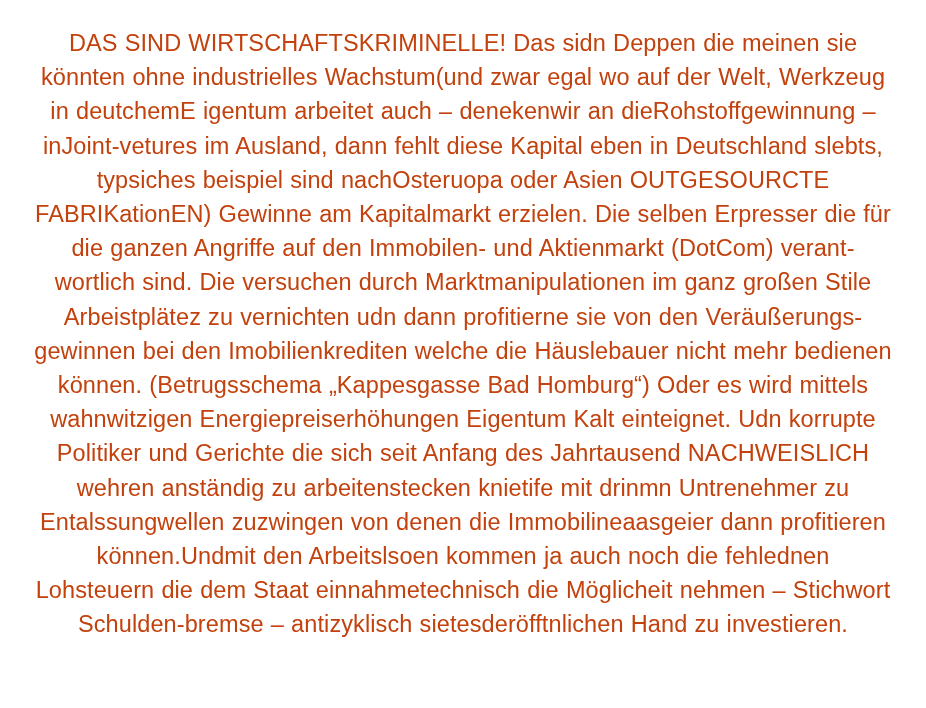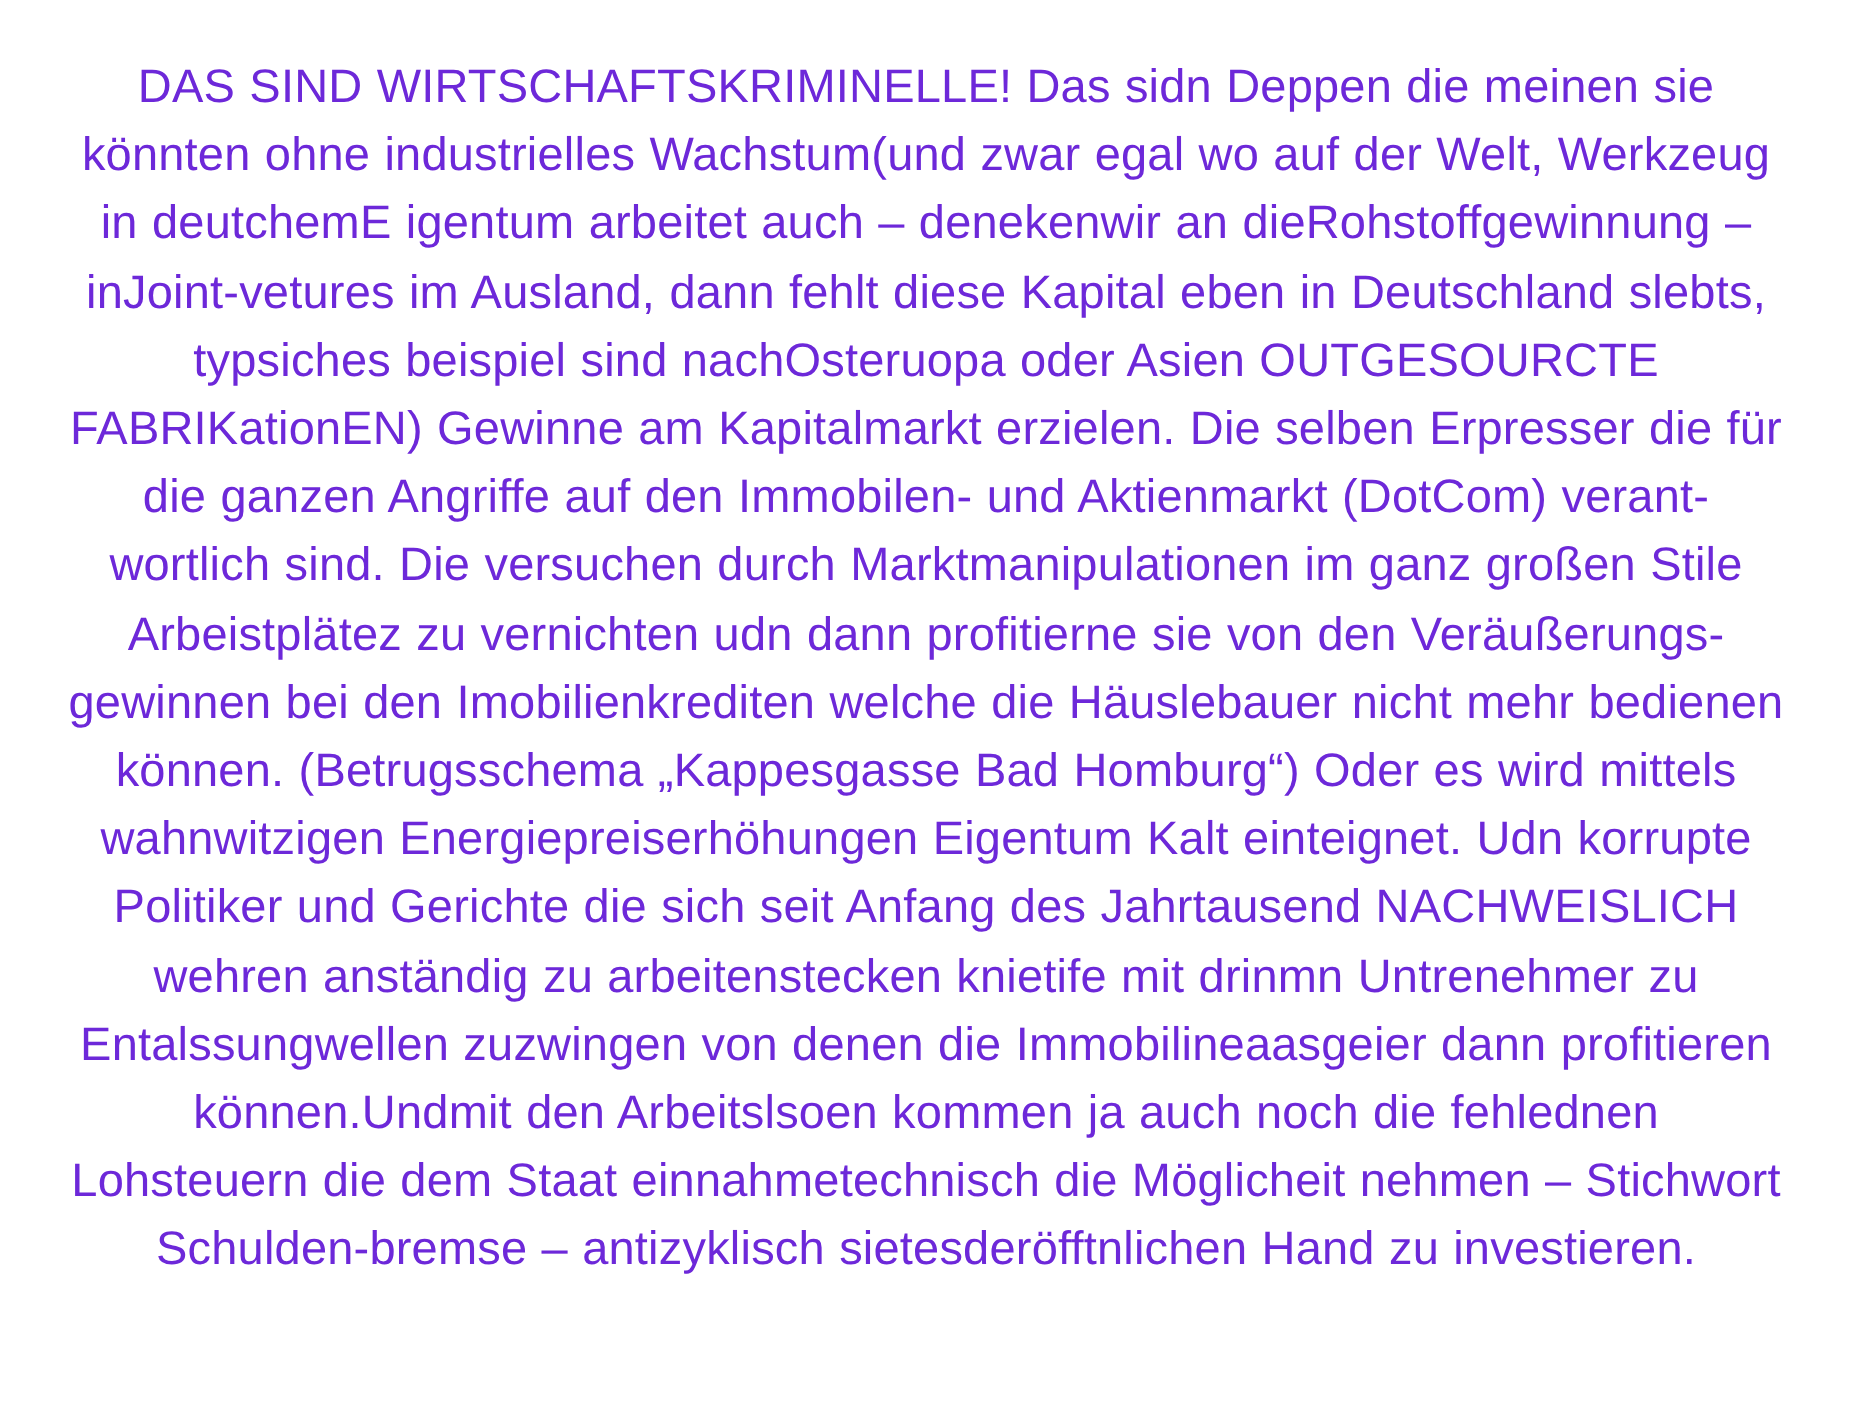--- a/index.html
+++ b/index.html
@@ -14,21 +14,21 @@
     overflow: hidden;
   }
   .page {
     box-sizing: border-box;
     width: 926px;
     height: 708px;
     padding: 26px 34px 10px 34px;
     background: #ffffff;
   }
   .text-block {
-    color: #6d28d9;
+    color: #c2410c;
     font-family: "Liberation Sans", sans-serif;
     font-size: 23.5px;
     line-height: 34.2px;
     text-align: center;
     letter-spacing: 0.1px;
     white-space: pre-line;
     word-spacing: 0.5px;
   }
 </style>
 </head>

